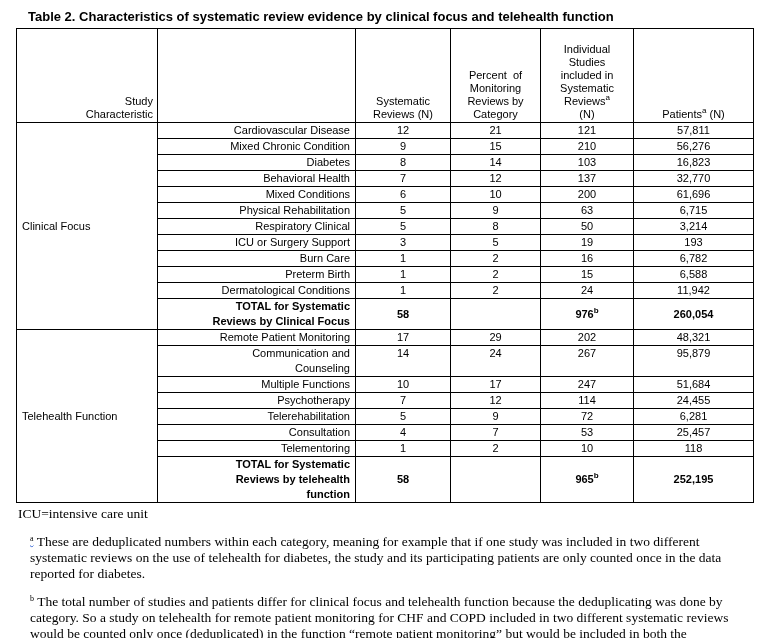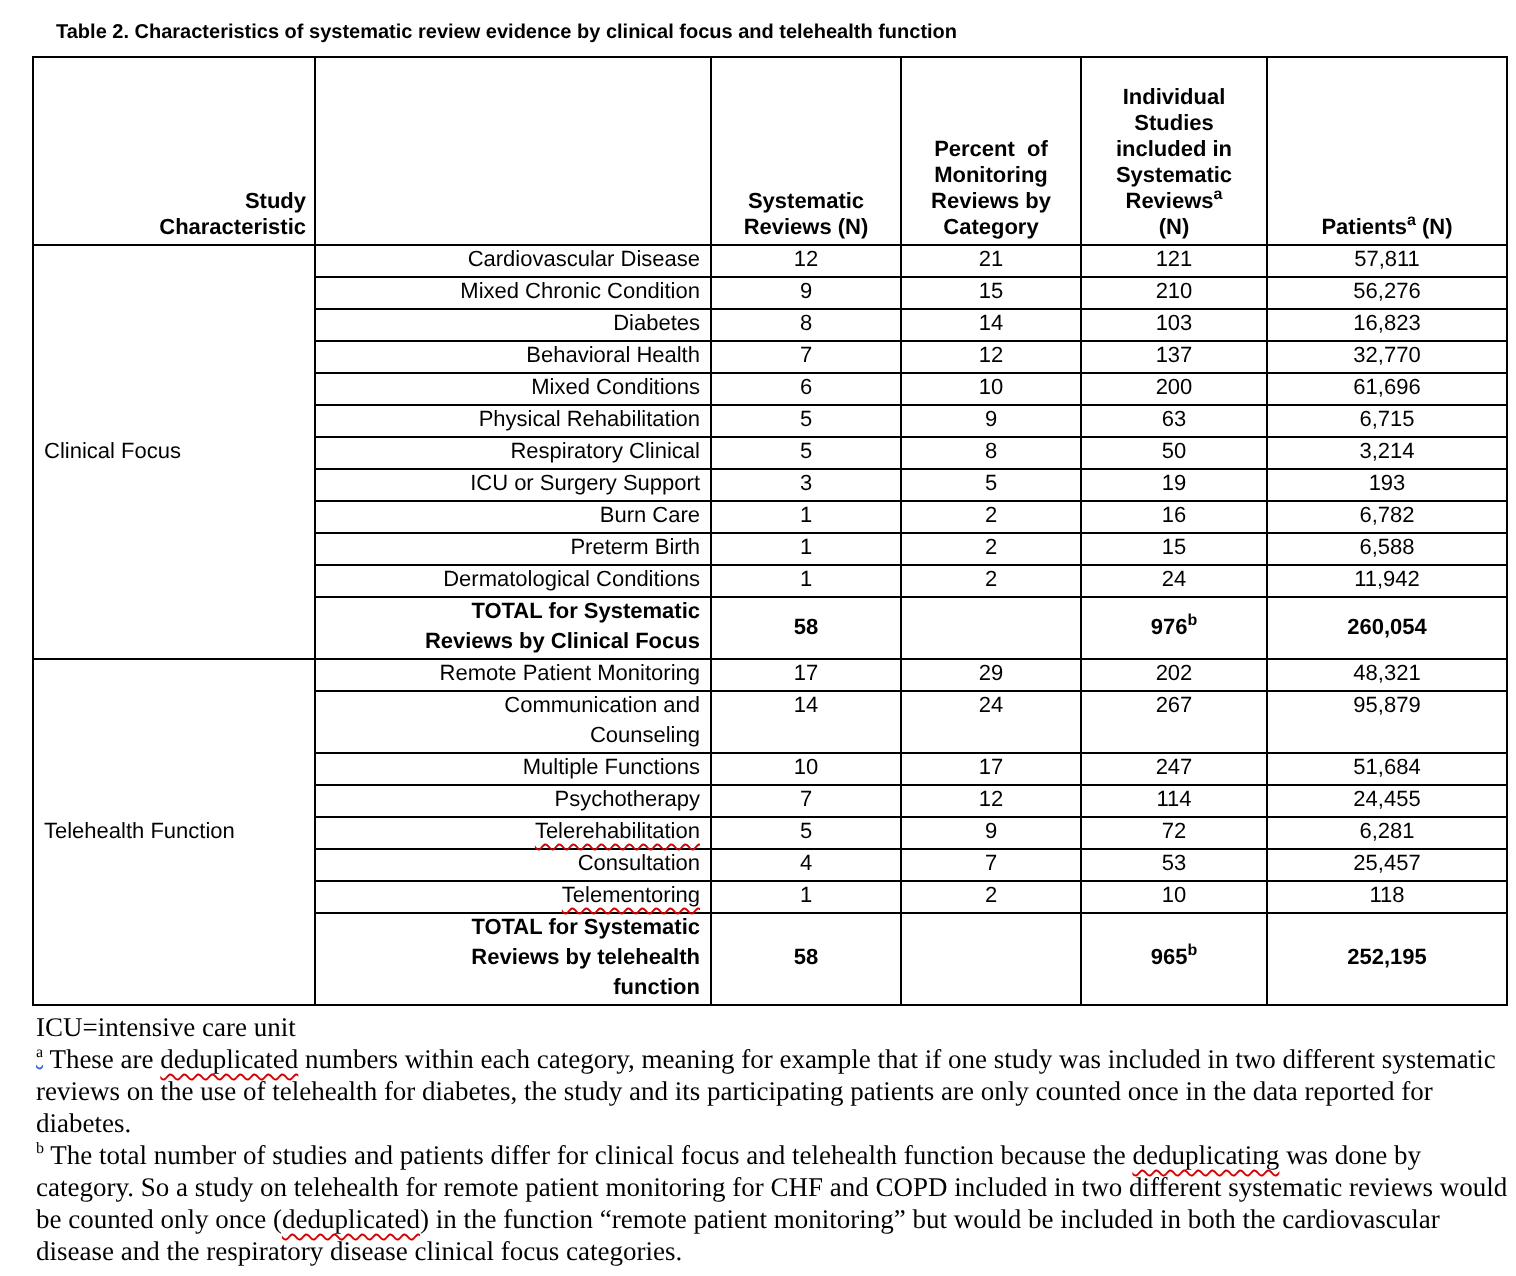--- a/index.html
+++ b/index.html
@@ -3,59 +3,59 @@
 <meta charset="utf-8">
 <style>
   * { margin:0; padding:0; box-sizing:border-box; }
   html,body { background:#ffffff; }
   body {
     width:758px; height:638px; overflow:hidden;
     font-family:"Liberation Sans", sans-serif; color:#000;
   }
   .page { padding-top:9px; }
   .doc-title {
-    font-size:10px; font-weight:bold; line-height:15px;
+    font-size:13px; font-weight:bold; line-height:15px;
     margin:0 0 4px 28px;
   }
   table.data-table {
     border-collapse:collapse; table-layout:fixed;
     margin-left:16px; width:737px;
   }
   .data-table th, .data-table td {
     border:1px solid #000; font-size:11px; vertical-align:top;
   }
   .data-table thead th {
-    font-weight:bold; vertical-align:bottom; line-height:13px;
+    font-weight:normal; vertical-align:bottom; line-height:13px;
     white-space:pre-wrap; height:94px; padding:2px 4px 1px 4px;
   }
   th.h-left  { text-align:right; }
   th.h-center{ text-align:center; }
   .suffix-block { display:block; text-align:center; }
   .data-table tbody td { line-height:15px; height:16px; padding:0 5px; }
   td.section-label { vertical-align:middle; text-align:left; }
   td.category { text-align:right; white-space:pre-line; }
   td.num { text-align:center; }
   tr.total-row td { font-weight:bold; }
   tr.total-row td.num { vertical-align:middle; }
   sup { font-size:8px; line-height:0; vertical-align:super; }
   .sq-red {
-    text-decoration:underline; text-decoration-style:wavy;
+    text-decoration-style:wavy;
     text-decoration-color:#d40000; text-decoration-thickness:1px;
     text-underline-offset:2px; text-decoration-skip-ink:none;
   }
   .sq-blue {
     text-decoration:underline; text-decoration-style:wavy;
     text-decoration-color:#3b6bd6; text-decoration-thickness:1px;
     text-underline-offset:2px; text-decoration-skip-ink:none;
   }
   .footnotes {
     font-family:"Liberation Serif", serif; font-size:13.5px;
     line-height:16px; width:738px; margin:3px 0 0 18px;
   }
-  .footnote { margin:0; }
+  .footnote { margin:12px; }
 </style>
 </head>
 <body>
 
 <div class="page">
   <div class="doc-title">Table 2. Characteristics of systematic review evidence by clinical focus and telehealth function</div>
 
   <table class="data-table">
     <colgroup>
       <col style="width:141px">

